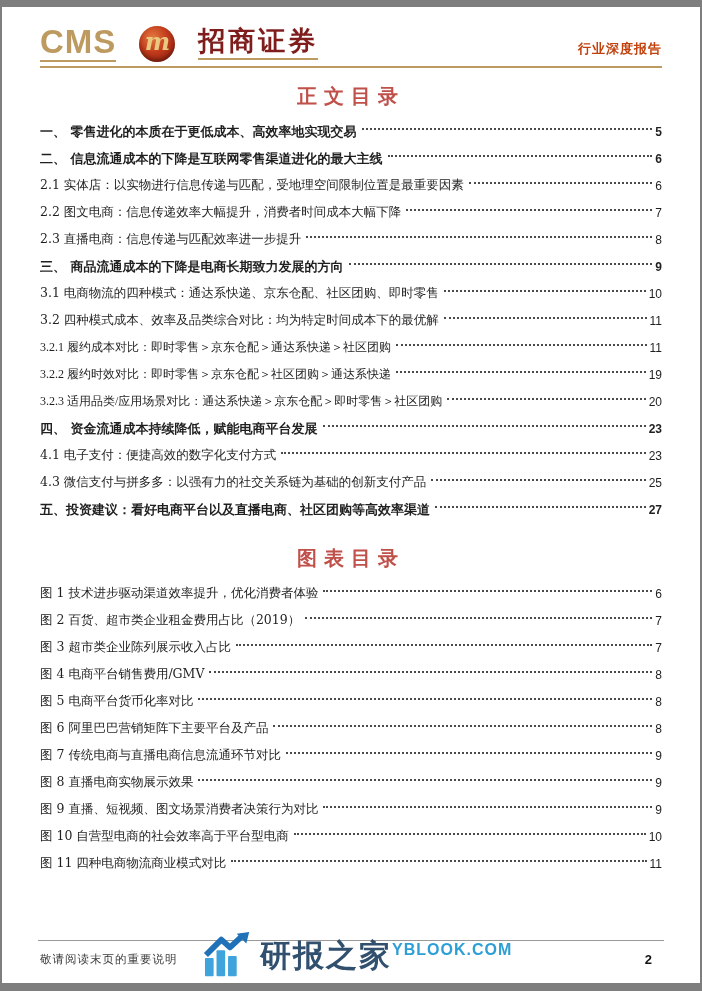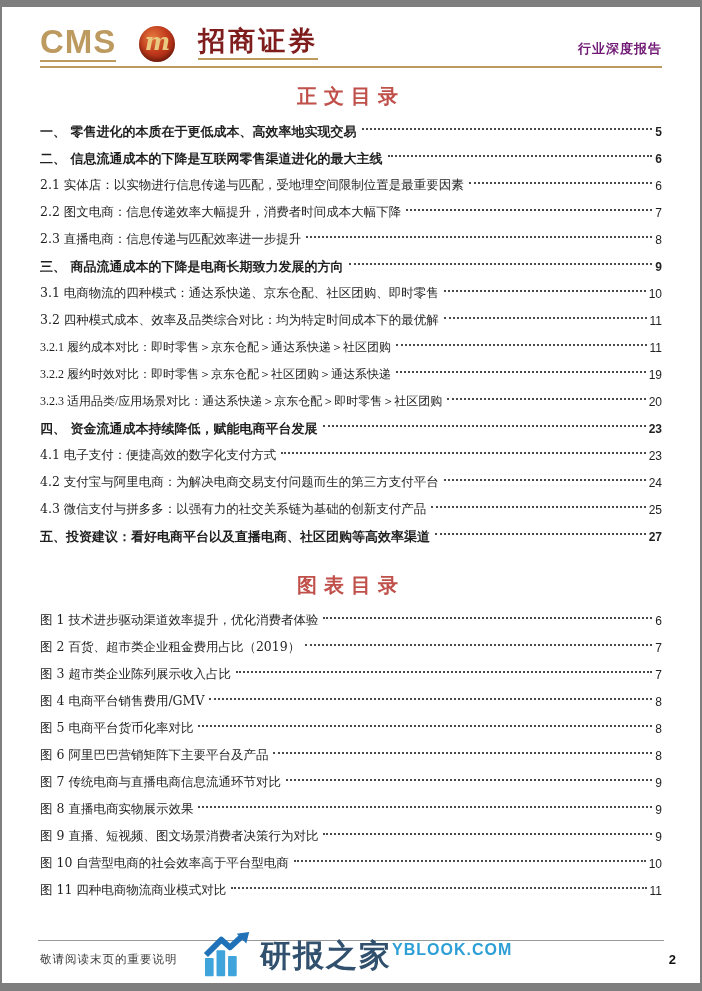--- a/index.html
+++ b/index.html
@@ -38,21 +38,21 @@
     font-style:italic;font-weight:bold;
     font-size:24px;color:#e9c87f;line-height:1;
     transform:translateY(-2px);
   }
   .brand-cn{
     font-size:27px;font-weight:bold;color:#7f1d1d;
     letter-spacing:3px;line-height:1;
     border-bottom:2px solid #bd9a5f;padding-bottom:4px;
   }
   .report-type{
-    font-size:13px;color:#701a75;letter-spacing:1px;
+    font-size:13px;color:#c2410c;letter-spacing:1px;
     padding-bottom:4px;font-weight:bold;
   }
   .gold-rule{height:2px;background:#bd9a5f;margin:4px 38px 0 38px;}
   
   .section-title{
     text-align:center;font-size:20px;font-weight:bold;
     color:#c0504a;letter-spacing:7px;
   }
   .section-title.toc{margin-top:15px;}
   .section-title.fig{margin-top:22px;margin-bottom:4px;}
@@ -78,21 +78,21 @@
     font-family:"Liberation Sans", sans-serif;
     font-size:12px;white-space:nowrap;
   }
   .entry.lv1 .page-num{font-weight:bold;}
   
   .footer-rule{
     position:absolute;left:36px;right:36px;bottom:42px;
     height:1px;background:#9a9a9a;
   }
   .footer{
-    position:absolute;left:38px;right:24px;bottom:16px;
+    position:absolute;left:38px;right:48px;bottom:16px;
     display:flex;justify-content:space-between;align-items:flex-end;
   }
   .footer-note{font-size:11.5px;color:#3c3c3c;letter-spacing:1px;}
   .footer-page{
     font-family:"Liberation Sans", sans-serif;
     font-size:13px;font-weight:bold;color:#111;
   }
   
   .watermark{
     position:absolute;left:50%;bottom:4px;transform:translateX(-48%);
@@ -201,25 +201,20 @@
         <span class="leader"></span>
         <span class="page-num">23</span>
       </div>
 
       <div class="entry lv2">
         <span class="label">4.1 电子支付：便捷高效的数字化支付方式</span>
         <span class="leader"></span>
         <span class="page-num">23</span>
       </div>
 
-      <div class="entry lv2">
-        <span class="label">4.2 支付宝与阿里电商：为解决电商交易支付问题而生的第三方支付平台</span>
-        <span class="leader"></span>
-        <span class="page-num">24</span>
-      </div>
 
       <div class="entry lv2">
         <span class="label">4.3 微信支付与拼多多：以强有力的社交关系链为基础的创新支付产品</span>
         <span class="leader"></span>
         <span class="page-num">25</span>
       </div>
 
       <div class="entry lv1">
         <span class="label">五、投资建议：看好电商平台以及直播电商、社区团购等高效率渠道</span>
         <span class="leader"></span>

